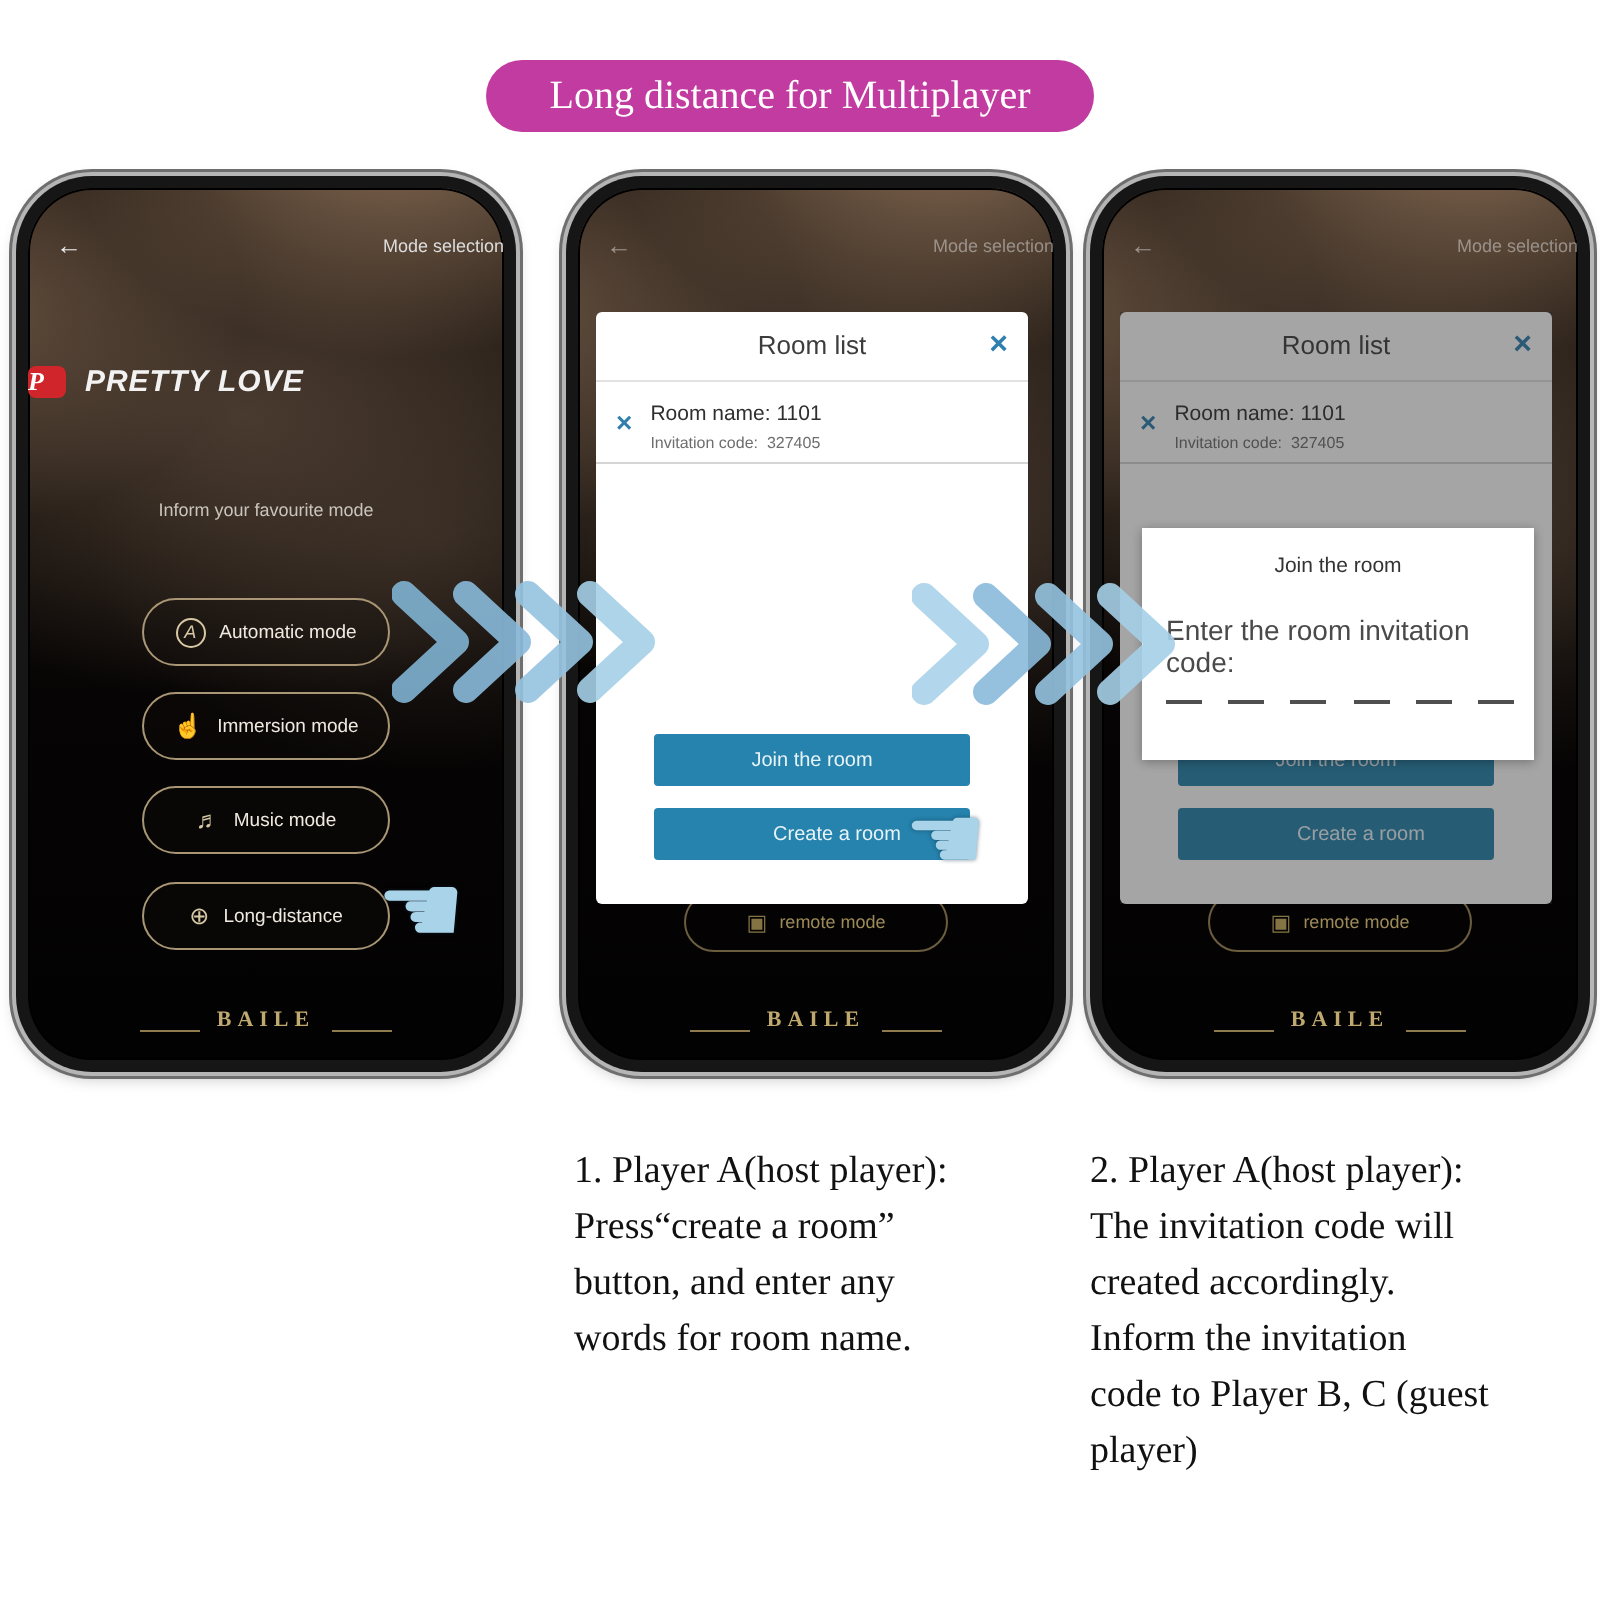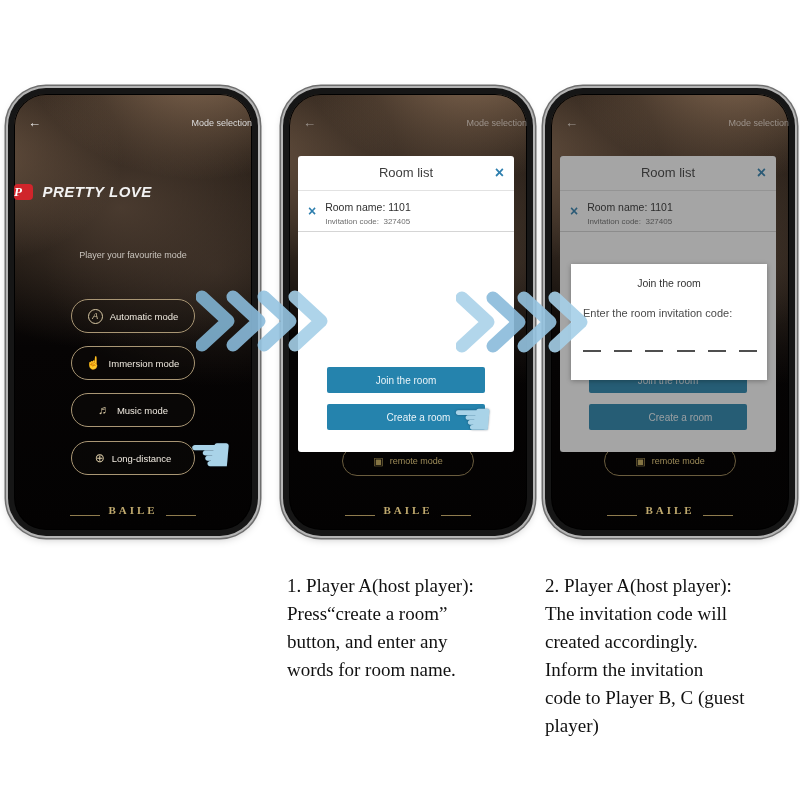--- a/index.html
+++ b/index.html
@@ -75,21 +75,21 @@
                 background:transparent; font-size:9px; font-family:inherit; display:flex; gap:6px;
                 align-items:center; justify-content:center; opacity:.85; z-index:1; }
   .remote-ic { font-size:11px; color:#9b884f; }
 
   
   .dim-overlay { position:absolute; left:9px; top:62px; width:216px; height:296px;
                  background:rgba(40,40,40,.42); z-index:4; }
   .join-dialog { position:absolute; left:20px; top:170px; width:196px; height:116px; background:#fff;
                  z-index:5; box-shadow:0 1px 5px rgba(0,0,0,.3); }
   .jd-title { text-align:center; padding-top:13px; font-size:10.5px; color:#333; }
-  .jd-prompt { margin:18px 0 0 12px; font-size:11px; color:#4a4a4a; }
+  .jd-prompt { margin:18px 0 0 12px; font-size:14px; color:#4a4a4a; }
   .jd-slots { position:absolute; left:12px; right:10px; top:86px; display:flex;
               justify-content:space-between; }
   .slot { width:18px; height:2px; background:#4f4f4f; }
 
   
   .arrows { position:absolute; z-index:6; }
   #arrows1 { left:196px; top:290px; } #arrows2 { left:456px; top:291px; }
   .hand { position:absolute; z-index:7; color:#a9d3e8; font-family:"DejaVu Sans", sans-serif;
           text-shadow:0 0 2px rgba(15,40,60,.55); }
   #hand1 { left:188px; top:426px; font-size:50px; }
@@ -98,32 +98,33 @@
   
   .caption { position:absolute; width:258px; font-family:"Liberation Serif", serif; font-size:19px;
              color:#111; line-height:1.47; white-space:pre-line; }
   #cap1 { left:287px; top:572px; } #cap2 { left:545px; top:572px; }
 </style>
 </head>
 <body>
 
 <div class="canvas">
 
+  <div class="banner">Long distance for Multiplayer</div>
 
   <div class="phone" id="phone1">
     <div class="screen">
       <div class="appbar">
         <span class="back-ic">←</span>
         <span class="appbar-title">Mode selection</span>
       </div>
       <div class="logo">
         <span class="logo-mark">P</span>
         <span class="logo-text">PRETTY LOVE</span>
       </div>
-      <div class="choose">Player your favourite mode</div>
+      <div class="choose">Inform your favourite mode</div>
 
       <button class="mode-btn" style="top:205px;">
         <span class="mode-icon icon-circle">A</span>
         <span>Automatic mode</span>
       </button>
       <button class="mode-btn" style="top:252px;">
         <span class="mode-icon">☝</span>
         <span>Immersion mode</span>
       </button>
       <button class="mode-btn" style="top:299px;">

